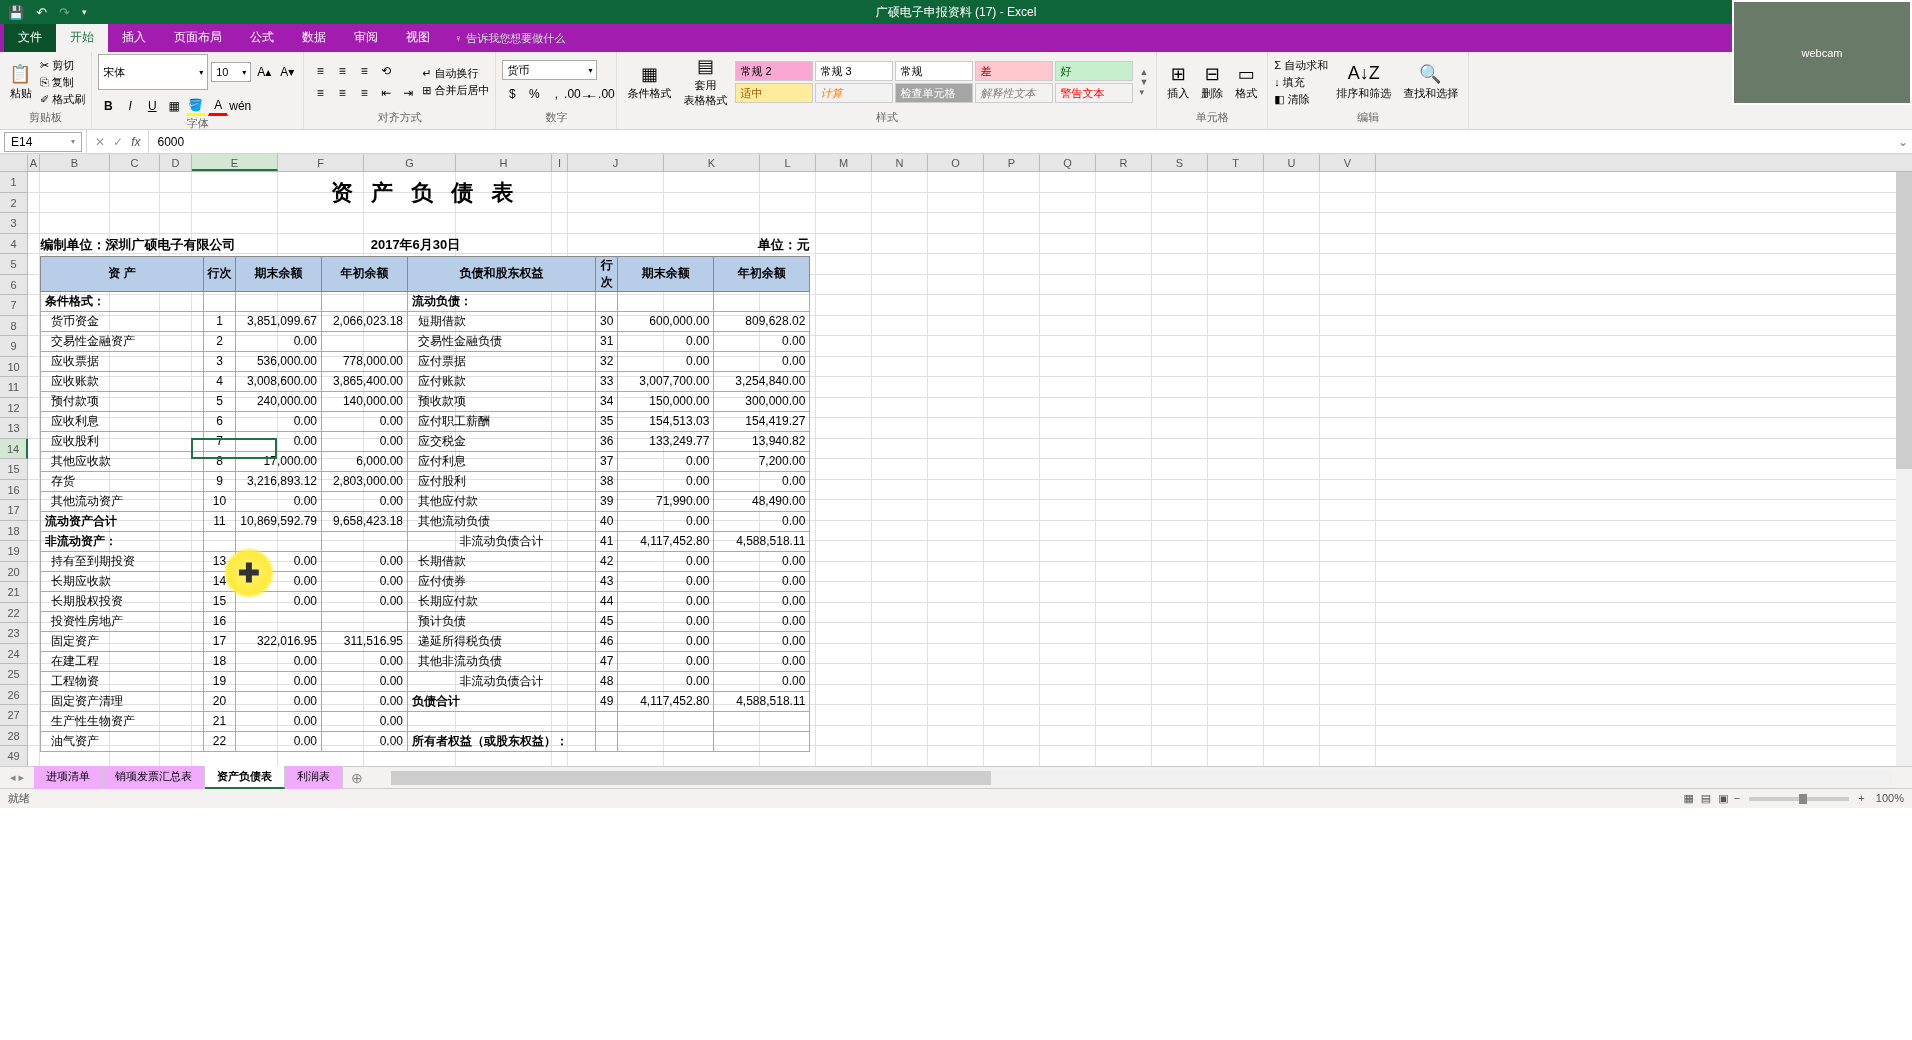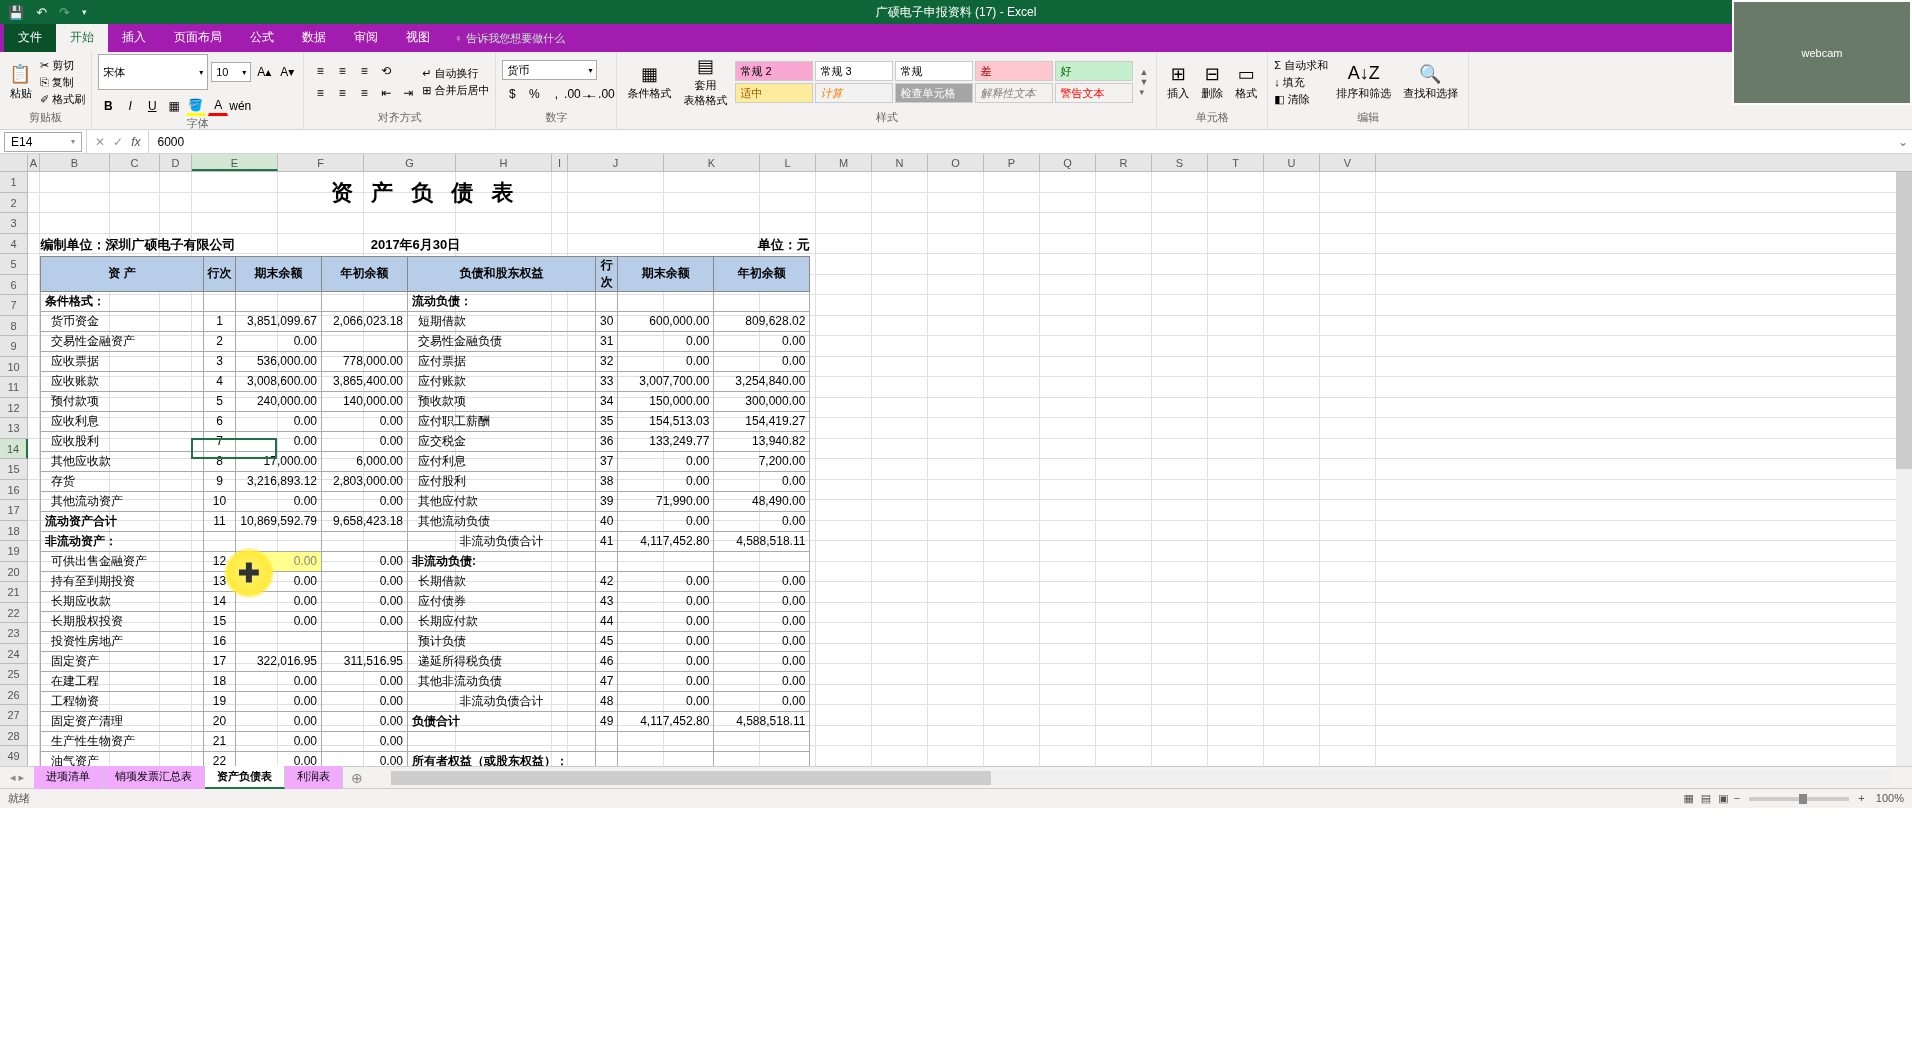--- a/index.html
+++ b/index.html
@@ -595,30 +595,20 @@
     <td colspan="2" class="section">非流动资产：</td>
     <td class="rn"></td>
     <td class="num" style=""></td>
     <td class="num"></td>
     <td colspan="2" class="" style="text-align:center">非流动负债合计</td>
     <td class="rn">41</td>
     <td class="num">4,117,452.80</td>
     <td class="num">4,588,518.11</td>
   </tr>
             <tr class="data-row">
-    <td colspan="2" class="lbl">可供出售金融资产</td>
-    <td class="rn">12</td>
-    <td class="num" style="background:#ffff8d;color:#888">0.00</td>
-    <td class="num">0.00</td>
-    <td colspan="2" class="section" style="">非流动负债:</td>
-    <td class="rn"></td>
-    <td class="num"></td>
-    <td class="num"></td>
-  </tr>
-            <tr class="data-row">
     <td colspan="2" class="lbl">持有至到期投资</td>
     <td class="rn">13</td>
     <td class="num" style="">0.00</td>
     <td class="num">0.00</td>
     <td colspan="2" class="lbl" style="">长期借款</td>
     <td class="rn">42</td>
     <td class="num">0.00</td>
     <td class="num">0.00</td>
   </tr>
             <tr class="data-row">

